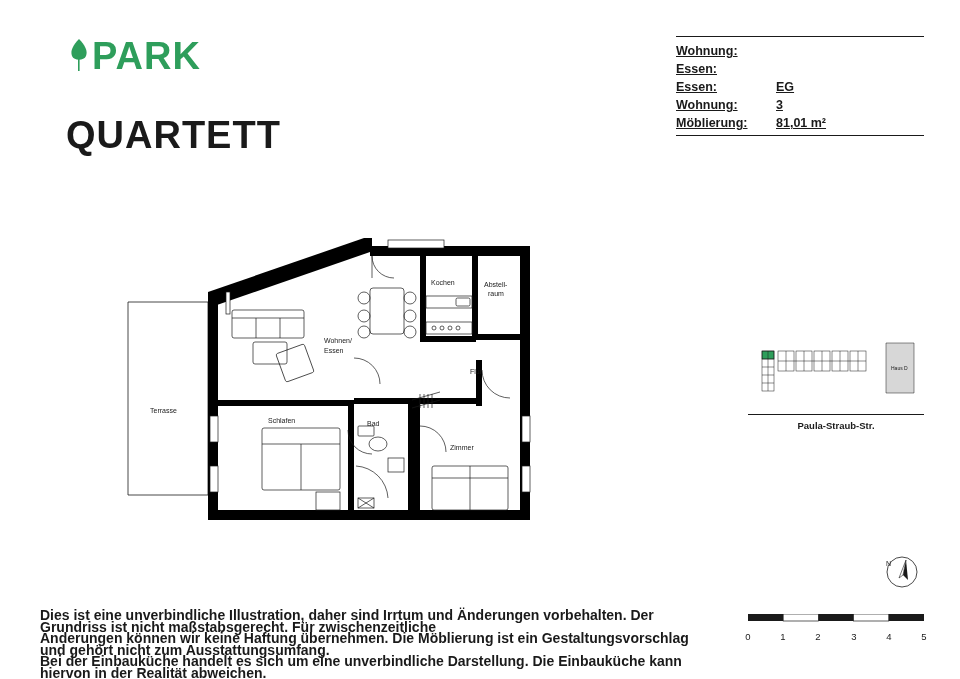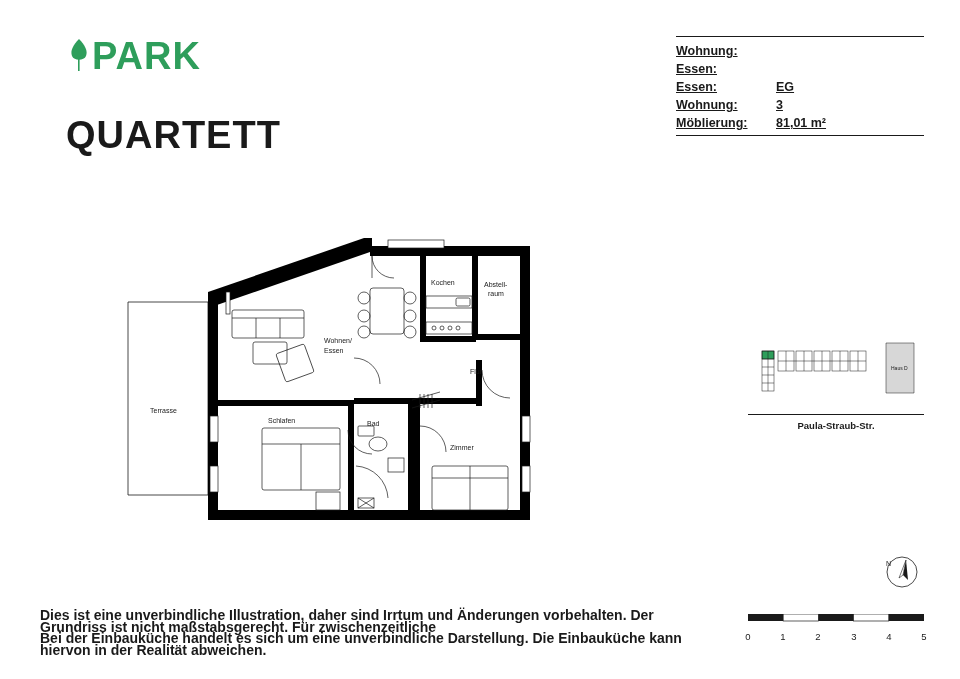--- a/index.html
+++ b/index.html
@@ -389,14 +389,15 @@
     <span style="left:35px;">1</span>
     <span style="left:70px;">2</span>
     <span style="left:106px;">3</span>
     <span style="left:141px;">4</span>
     <span style="left:176px;">5</span>
   </div>
 </div>
 
 <div class="disclaimer">
   <div>Dies ist eine unverbindliche Illustration, daher sind Irrtum und Änderungen vorbehalten. Der Grundriss ist nicht maßstabsgerecht. Für zwischenzeitliche</div>
+  <div>Änderungen können wir keine Haftung übernehmen. Die Möblierung ist ein Gestaltungsvorschlag und gehört nicht zum Ausstattungsumfang.</div>
   <div>Bei der Einbauküche handelt es sich um eine unverbindliche Darstellung. Die Einbauküche kann hiervon in der Realität abweichen.</div>
 </div>
 
 </body></html>

